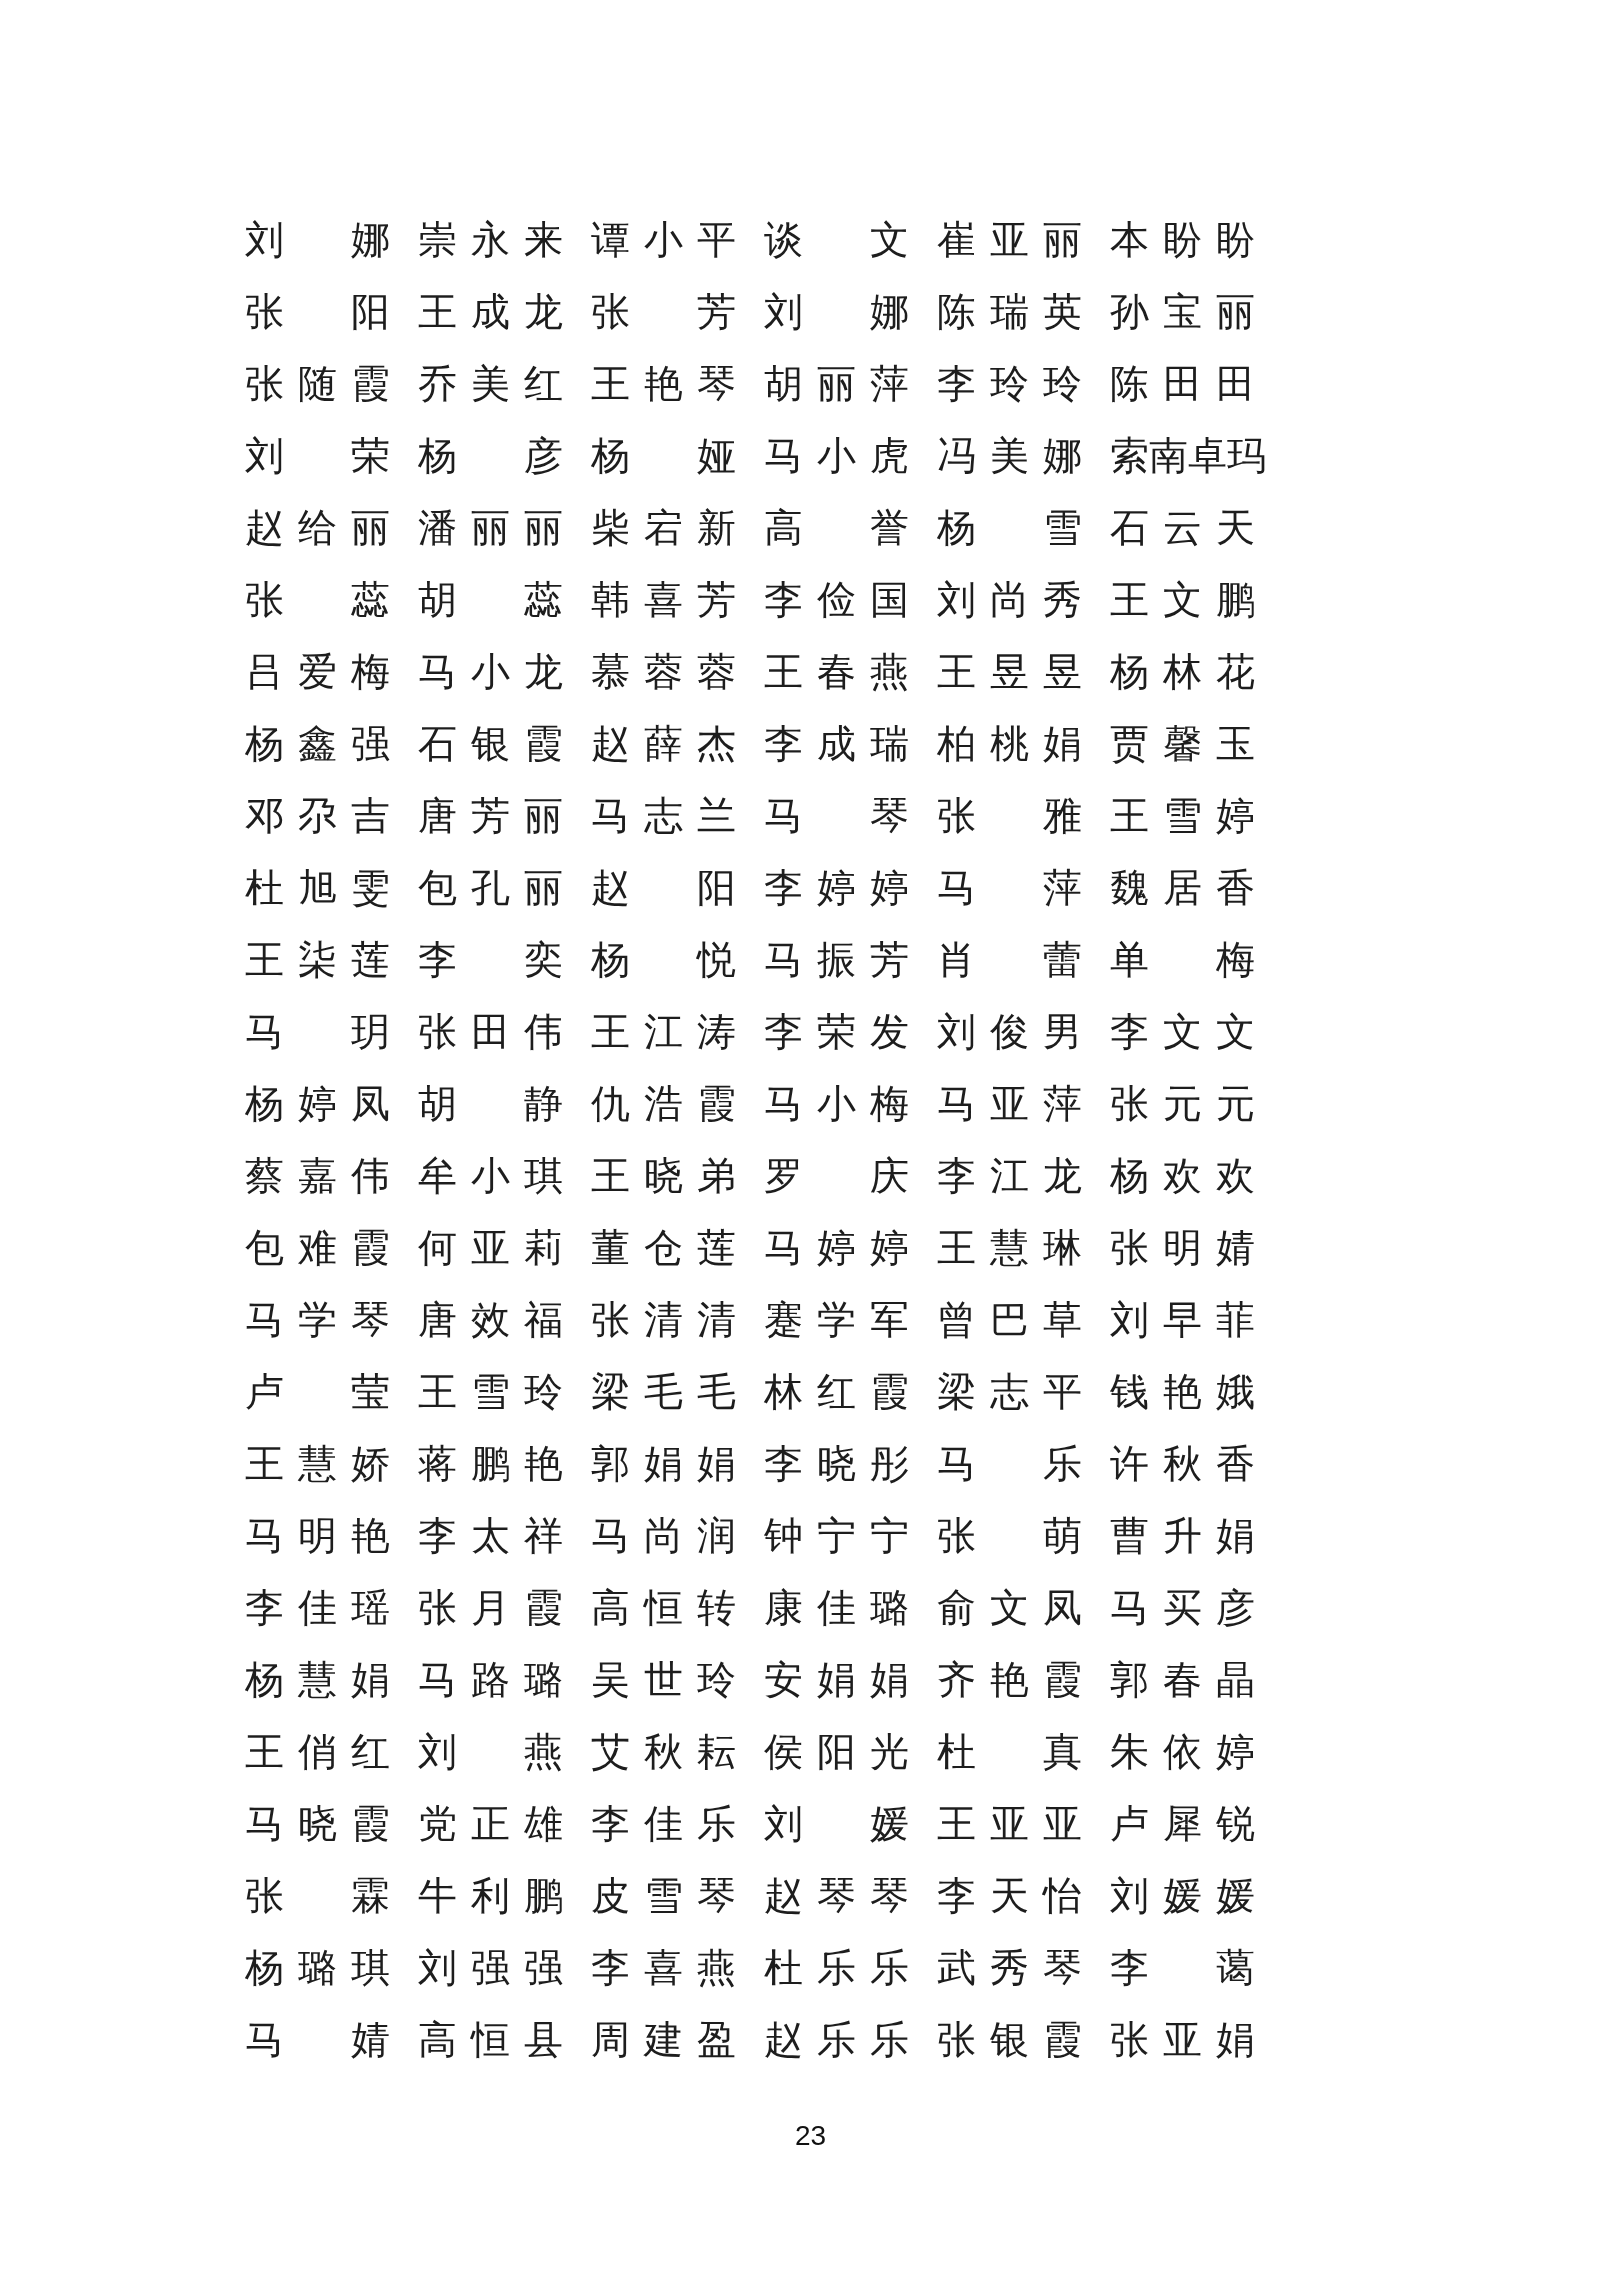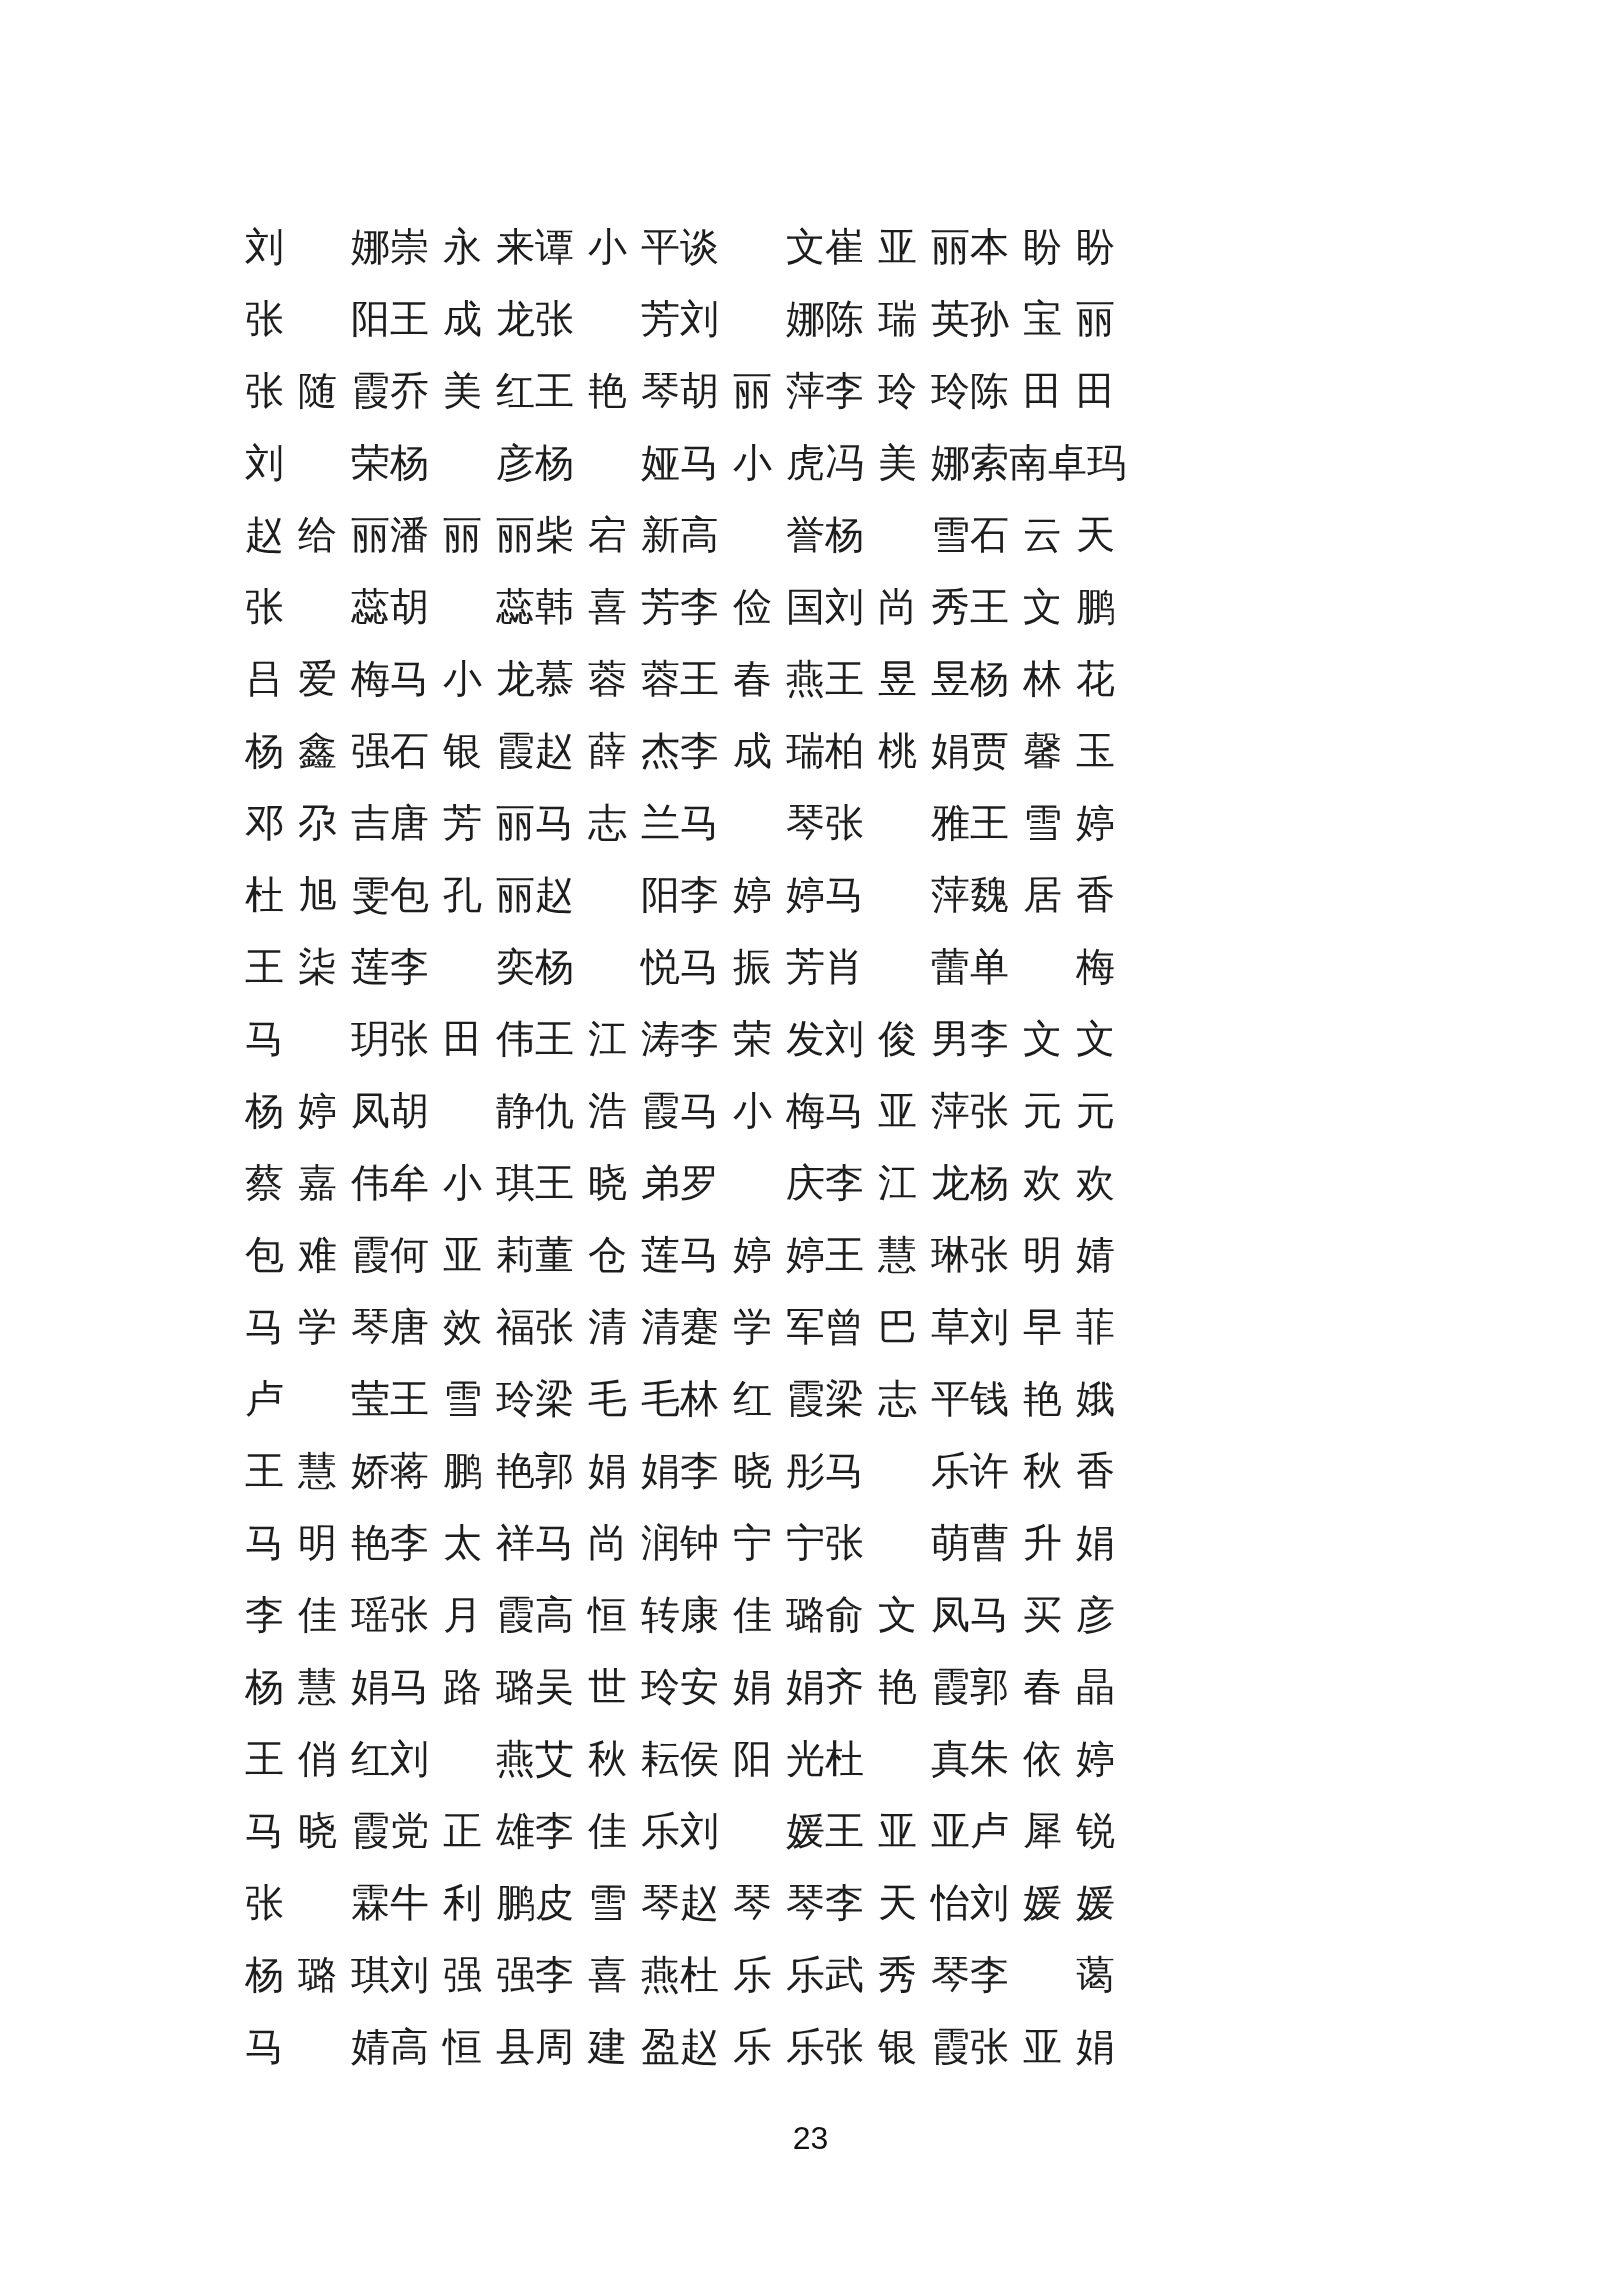--- a/index.html
+++ b/index.html
@@ -10,23 +10,24 @@
   .page {
     position: relative;
     width: 1621px;
     height: 2293px;
     background: #ffffff;
     overflow: hidden;
   }
   .names-grid {
     position: absolute;
     left: 245px;
-    top: 210px;
+    top: 203px;
     display: grid;
     grid-template-columns: repeat(6, 145px);
+    column-gap: 28px;
     grid-auto-rows: 72px;
     align-items: center;
   }
   .name-cell {
     display: block;
     width: 145px;
     font-family: "Liberation Serif", "DejaVu Serif", serif;
     font-size: 39px;
     line-height: 1;
     color: #1d1d1d;
@@ -41,21 +42,21 @@
     text-align: right;
     text-align-last: left;
   }
   .page-number {
     position: absolute;
     left: 0;
     top: 2120px;
     width: 1621px;
     text-align: center;
     font-family: "Liberation Sans", "DejaVu Sans", sans-serif;
-    font-size: 32px;
+    font-size: 28px;
     color: #111111;
   }
 </style>
 </head>
 <body>
 
 <div class="page">
   <div class="names-grid">
       <span class="name-cell">刘娜</span>
       <span class="name-cell">崇永来</span>

